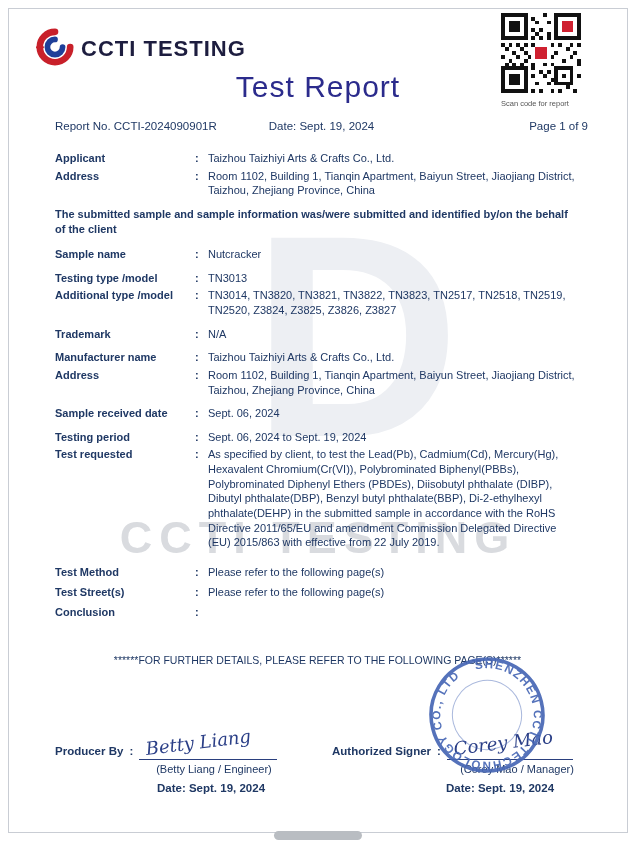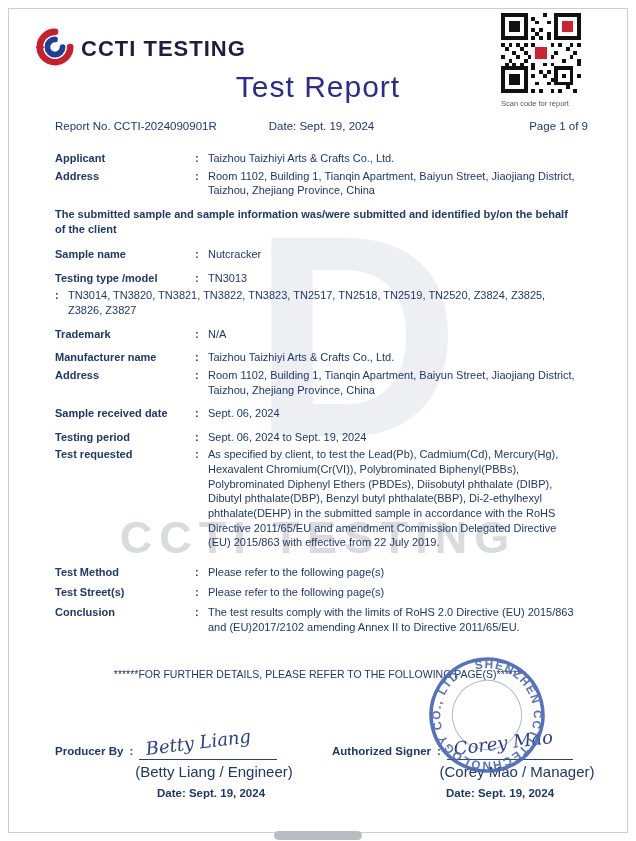--- a/index.html
+++ b/index.html
@@ -44,21 +44,21 @@
     justify-content:space-between;font-size:11.5px;}
   .sig-col-left{width:276px;} .sig-col-right{width:258px;}
   .sig-row{display:flex;align-items:flex-end;}
   .sig-label{font-weight:700;padding-bottom:3px;white-space:nowrap;margin-top:42px;}
   .sig-colon{font-weight:700;margin:0 6px 3px 6px;}
   .sig-line{position:relative;border-bottom:1px solid #2a3f7e;height:36px;flex:none;}
   .sig-line-left{width:138px;} .sig-line-right{width:126px;}
   .sig-script{position:absolute;left:8px;bottom:0px;font-family:"DejaVu Serif",serif;
     font-style:italic;font-size:18px;color:#2b3f87;transform:rotate(-7deg);
     transform-origin:left bottom;white-space:nowrap;}
-  .sig-name{font-size:15px;margin-top:3px;width:158px;text-align:center;}
+  .sig-name{font-size:11px;margin-top:3px;width:158px;text-align:center;}
   .sig-name-left{margin-left:80px;} .sig-name-right{margin-left:106px;}
   .sig-date{font-weight:700;margin-top:7px;font-size:11.5px;}
   .sig-date-left{margin-left:102px;} .sig-date-right{margin-left:114px;}
 
   .stamp{position:absolute;left:426px;top:654px;width:122px;height:122px;z-index:3;
     opacity:0.92;transform:rotate(-14deg);}
   .bottom-pill{position:absolute;left:50%;transform:translateX(-50%);bottom:1px;
     width:88px;height:9px;border-radius:5px;background:#b9bdc2;z-index:5;}
 </style>
 </head>
@@ -130,20 +130,21 @@
       <span class="val">Nutcracker</span>
     </div>
 
     <div class="row mt9">
       <span class="lbl">Testing type /model</span>
       <span class="colon">:</span>
       <span class="val">TN3013</span>
     </div>
 
     <div class="row mt3">
+      <span class="lbl">Additional type /model</span>
       <span class="colon">:</span>
       <span class="val">TN3014, TN3820, TN3821, TN3822, TN3823, TN2517, TN2518, TN2519, TN2520, Z3824, Z3825, Z3826, Z3827</span>
     </div>
 
     <div class="row mt9">
       <span class="lbl">Trademark</span>
       <span class="colon">:</span>
       <span class="val">N/A</span>
     </div>
 
@@ -185,21 +186,20 @@
 
     <div class="row mt6">
       <span class="lbl">Test Street(s)</span>
       <span class="colon">:</span>
       <span class="val">Please refer to the following page(s)</span>
     </div>
 
     <div class="row mt5">
       <span class="lbl">Conclusion</span>
       <span class="colon">:</span>
-      <span class="val">The test results comply with the limits of RoHS 2.0 Directive (EU) 2015/863 and (EU)2017/2102 amending Annex II to Directive 2011/65/EU.</span>
     </div>
 
     <div class="further">******FOR FURTHER DETAILS, PLEASE REFER TO THE FOLLOWING PAGE(S)******</div>
   </div>
 
   <div class="sig-section">
 
     <div class="sig-col-left">
       <div class="sig-row">
         <span class="sig-label">Producer By</span>

